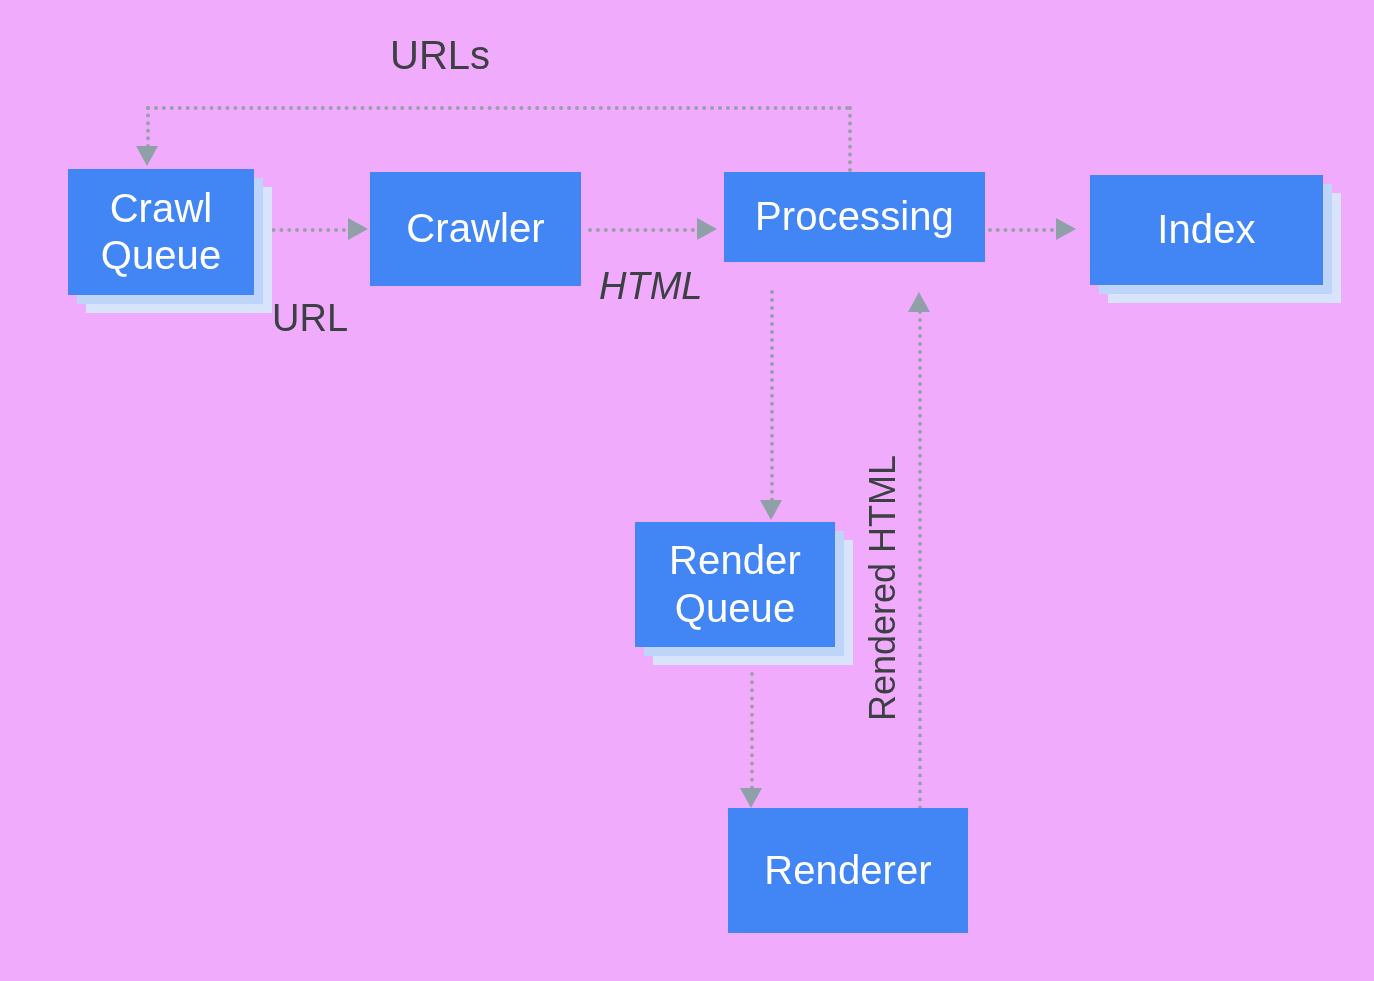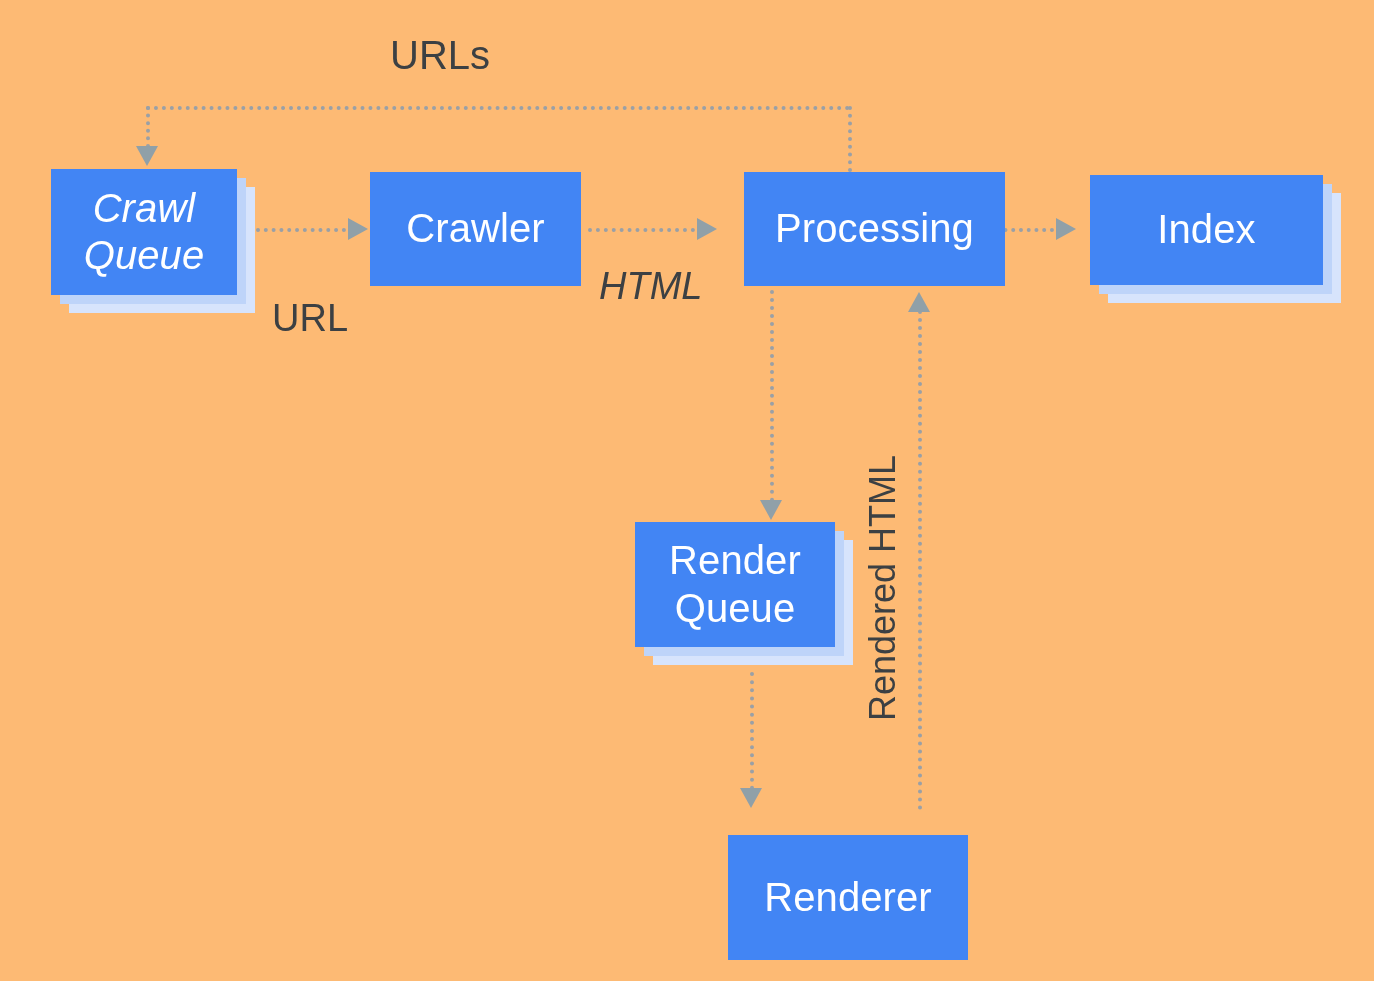--- a/index.html
+++ b/index.html
@@ -8,21 +8,21 @@
     background: #ffffff;
   }
   body {
     font-family: "Liberation Sans", sans-serif;
     -webkit-font-smoothing: antialiased;
   }
   #canvas {
     position: relative;
     width: 1374px;
     height: 981px;
-    background: #fdba74;
+    background: #f0abfc;
     overflow: hidden;
   }
   
   .node {
     position: absolute;
     box-sizing: border-box;
   }
   .node .shadow2,
   .node .shadow1 {
     position: absolute;
@@ -132,45 +132,45 @@
   </div>
 
   <div class="label" style="left:390px; top:33px; font-size:40px;">URLs</div>
 
   <div class="label" style="left:272px; top:265px; font-size:38px;margin-top:32px;">URL</div>
 
   <div class="label" style="left:599px; top:265px; font-size:38px;font-style:italic;">HTML</div>
 
   <div class="label rot" style="left:862px; top:721px; font-size:36px;">Rendered HTML</div>
 
-  <div class="node stacked" style="left:51px; top:169px; width:186px; height:126px;font-style:italic;">
+  <div class="node stacked" style="left:68px; top:169px; width:186px; height:126px;">
     <div class="shadow2"></div>
     <div class="shadow1"></div>
     <div class="face" style="font-size:40px;">Crawl
 Queue</div>
   </div>
 
   <div class="node" style="left:370px; top:172px; width:211px; height:114px;">
     <div class="face" style="font-size:40px;text-align:center;">Crawler</div>
   </div>
 
-  <div class="node" style="left:744px; top:172px; width:261px; height:114px;">
+  <div class="node" style="left:724px; top:172px; width:261px; height:90px;">
     <div class="face" style="font-size:40px;">Processing</div>
   </div>
 
   <div class="node stacked" style="left:1090px; top:175px; width:233px; height:110px;">
     <div class="shadow2"></div>
     <div class="shadow1"></div>
     <div class="face" style="font-size:40px;">Index</div>
   </div>
 
   <div class="node stacked" style="left:635px; top:522px; width:200px; height:125px;">
     <div class="shadow2"></div>
     <div class="shadow1"></div>
     <div class="face" style="font-size:40px;">Render
 Queue</div>
   </div>
 
-  <div class="node" style="left:728px; top:835px; width:240px; height:125px;padding-left:24px;">
+  <div class="node" style="left:728px; top:808px; width:240px; height:125px;padding-left:24px;">
     <div class="face" style="font-size:40px;">Renderer</div>
   </div>
 
 </div>
 
 </body></html>

